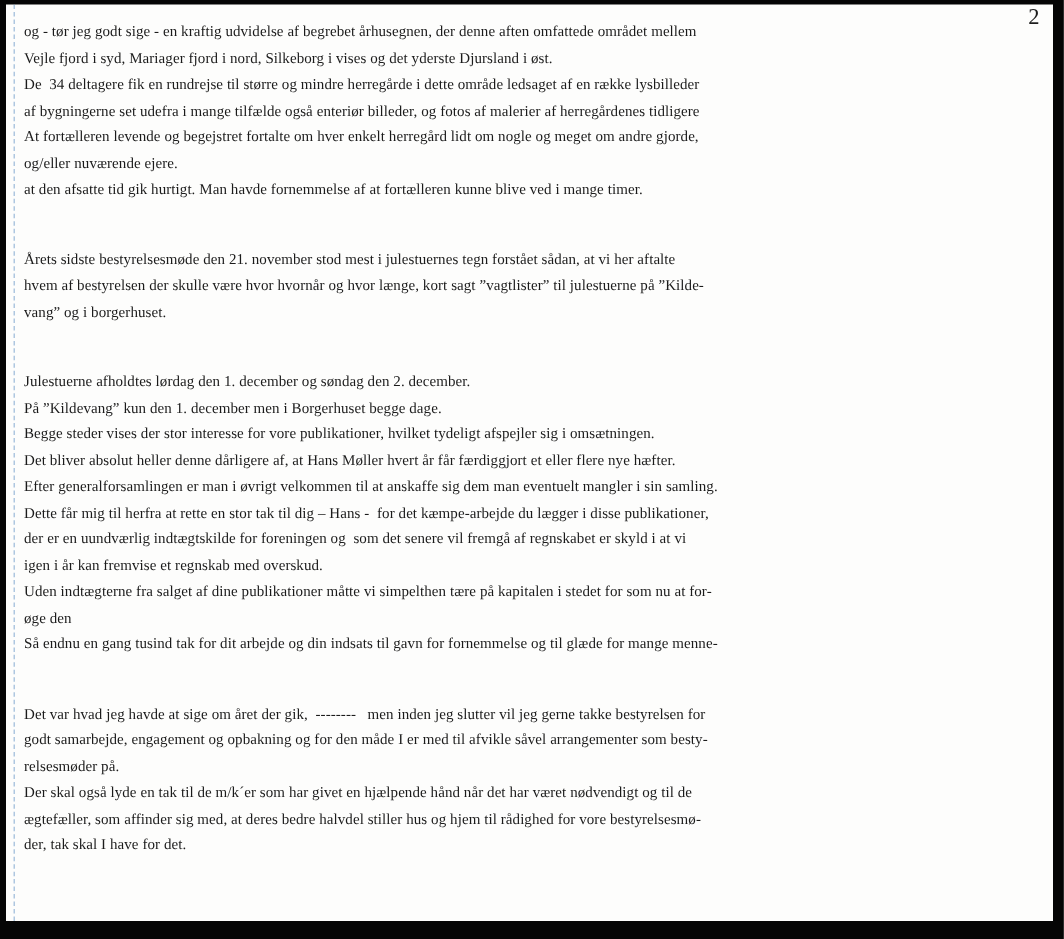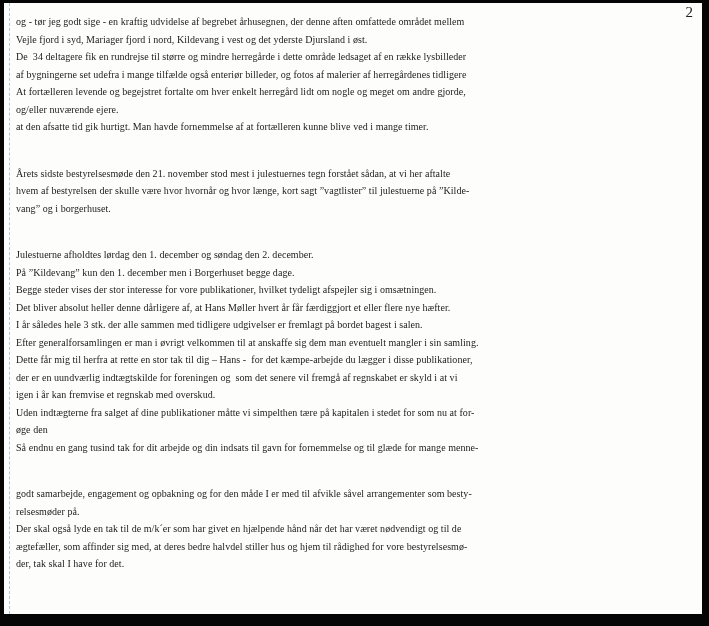--- a/index.html
+++ b/index.html
@@ -63,50 +63,50 @@
 
 <div class="scan">
   <div class="paper">
     <div class="margin-line"></div>
     <div class="page-number">2</div>
 
     <div class="text">
 
       <div class="block">
         <div class="ln">og - tør jeg godt sige - en kraftig udvidelse af begrebet århusegnen, der denne aften omfattede området mellem</div>
-        <div class="ln">Vejle fjord i syd, Mariager fjord i nord, Kildevang i vest og det yderste Djursland i øst.</div>
+        <div class="ln">Vejle fjord i syd, Mariager fjord i nord, Silkeborg i vises og det yderste Djursland i øst.</div>
         <div class="ln">De  34 deltagere fik en rundrejse til større og mindre herregårde i dette område ledsaget af en række lysbilleder</div>
         <div class="ln">af bygningerne set udefra i mange tilfælde også enteriør billeder, og fotos af malerier af herregårdenes tidligere</div>
         <div class="ln">At fortælleren levende og begejstret fortalte om hver enkelt herregård lidt om nogle og meget om andre gjorde,</div>
         <div class="ln">og/eller nuværende ejere.</div>
         <div class="ln">at den afsatte tid gik hurtigt. Man havde fornemmelse af at fortælleren kunne blive ved i mange timer.</div>
       </div>
 
       <div class="block">
         <div class="ln">Årets sidste bestyrelsesmøde den 21. november stod mest i julestuernes tegn forstået sådan, at vi her aftalte</div>
         <div class="ln">hvem af bestyrelsen der skulle være hvor hvornår og hvor længe, kort sagt ”vagtlister” til julestuerne på ”Kilde-</div>
         <div class="ln">vang” og i borgerhuset.</div>
       </div>
 
       <div class="block">
         <div class="ln">Julestuerne afholdtes lørdag den 1. december og søndag den 2. december.</div>
         <div class="ln">På ”Kildevang” kun den 1. december men i Borgerhuset begge dage.</div>
         <div class="ln">Begge steder vises der stor interesse for vore publikationer, hvilket tydeligt afspejler sig i omsætningen.</div>
         <div class="ln">Det bliver absolut heller denne dårligere af, at Hans Møller hvert år får færdiggjort et eller flere nye hæfter.</div>
-        <div class="ln">I år således hele 3 stk. der alle sammen med tidligere udgivelser er fremlagt på bordet bagest i salen.</div>
         <div class="ln">Efter generalforsamlingen er man i øvrigt velkommen til at anskaffe sig dem man eventuelt mangler i sin samling.</div>
         <div class="ln">Dette får mig til herfra at rette en stor tak til dig – Hans -  for det kæmpe-arbejde du lægger i disse publikationer,</div>
         <div class="ln">der er en uundværlig indtægtskilde for foreningen og  som det senere vil fremgå af regnskabet er skyld i at vi</div>
         <div class="ln">igen i år kan fremvise et regnskab med overskud.</div>
         <div class="ln">Uden indtægterne fra salget af dine publikationer måtte vi simpelthen tære på kapitalen i stedet for som nu at for-</div>
         <div class="ln">øge den</div>
         <div class="ln">Så endnu en gang tusind tak for dit arbejde og din indsats til gavn for fornemmelse og til glæde for mange menne-</div>
       </div>
 
       <div class="block">
+        <div class="ln">Det var hvad jeg havde at sige om året der gik,  --------   men inden jeg slutter vil jeg gerne takke bestyrelsen for</div>
         <div class="ln">godt samarbejde, engagement og opbakning og for den måde I er med til afvikle såvel arrangementer som besty-</div>
         <div class="ln">relsesmøder på.</div>
         <div class="ln">Der skal også lyde en tak til de m/k´er som har givet en hjælpende hånd når det har været nødvendigt og til de</div>
         <div class="ln">ægtefæller, som affinder sig med, at deres bedre halvdel stiller hus og hjem til rådighed for vore bestyrelsesmø-</div>
         <div class="ln">der, tak skal I have for det.</div>
       </div>
 
     </div>
   </div>
 </div>

